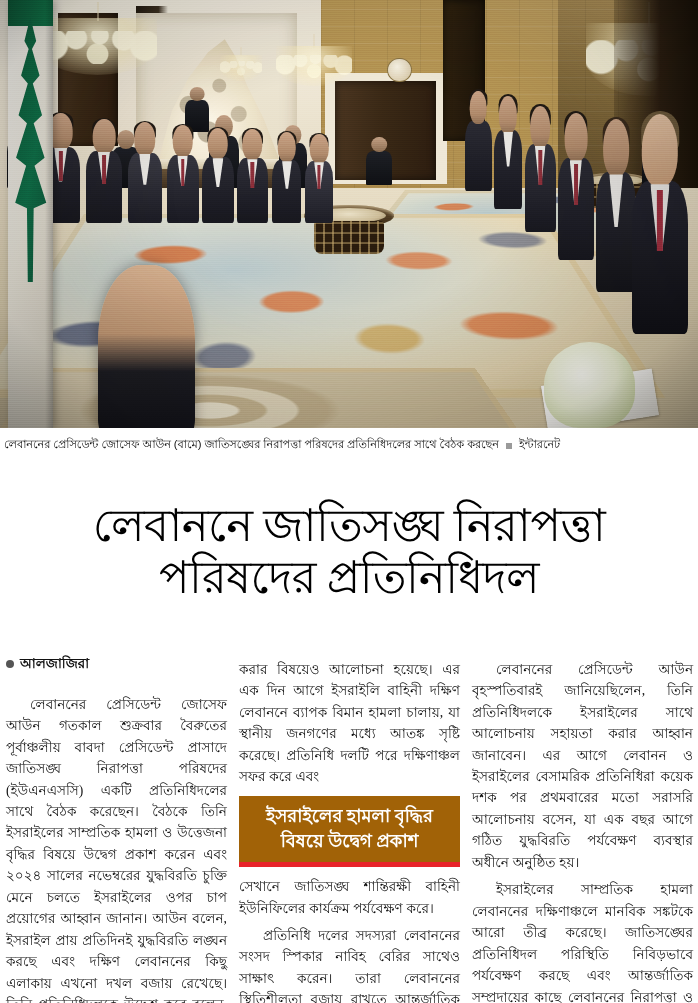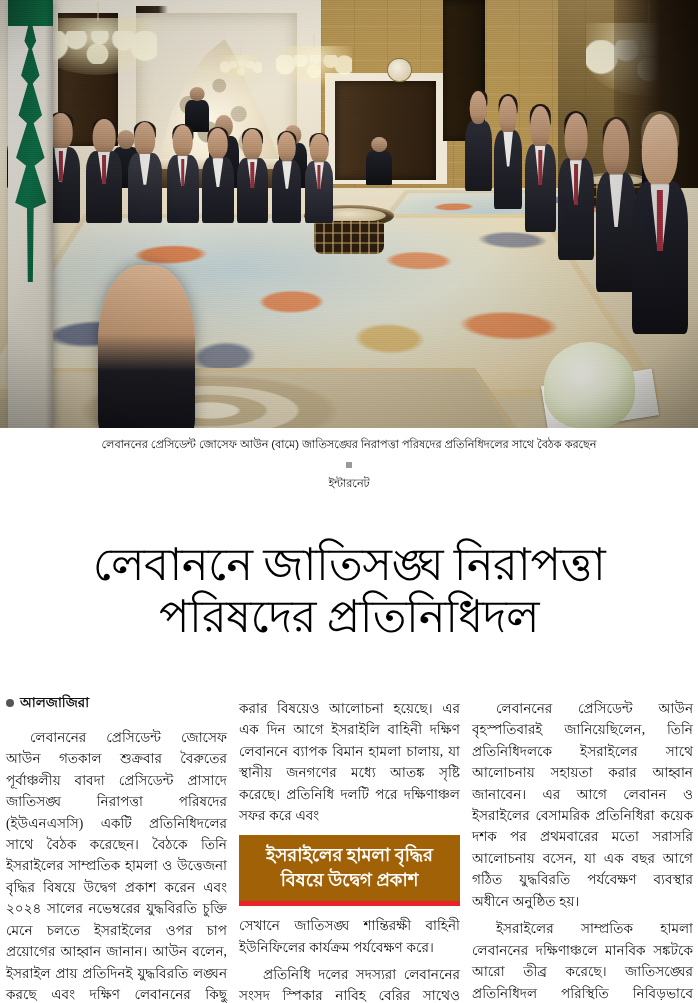--- a/index.html
+++ b/index.html
@@ -312,21 +312,20 @@
     padding: 8px 4px 5px 4px;
     box-sizing: border-box;
     display: flex;
     align-items: center;
     gap: 7px;
     font-family: "Liberation Sans", "DejaVu Sans", sans-serif;
     font-size: 11.3px;
     letter-spacing: -0.1px;
     color: #111;
     white-space: nowrap;
-    flex-direction: column;
   }
   .cap-sq {
     display: inline-block;
     width: 6px; height: 6px;
     background: #9a9a9a;
     flex: none;
   }
   .cap-src { font-size: 11.3px; color: #222; }
 
   
@@ -356,21 +355,21 @@
     width: 221px;
     flex: none;
   }
   .byline {
     display: flex;
     align-items: center;
     gap: 6px;
     font-family: "Liberation Sans", "DejaVu Sans", sans-serif;
     font-weight: 700;
     font-size: 13.5px;
-    margin-bottom: 12px;
+    margin-bottom: 18px;
   }
   .byline-dot {
     width: 8px; height: 8px; border-radius: 50%;
     background: #555; flex: none;
   }
   p.para {
     margin: 6px 0 0 0;
     text-align: justify;
     text-justify: inter-word;
     font-family: "Liberation Serif", "DejaVu Serif", serif;

